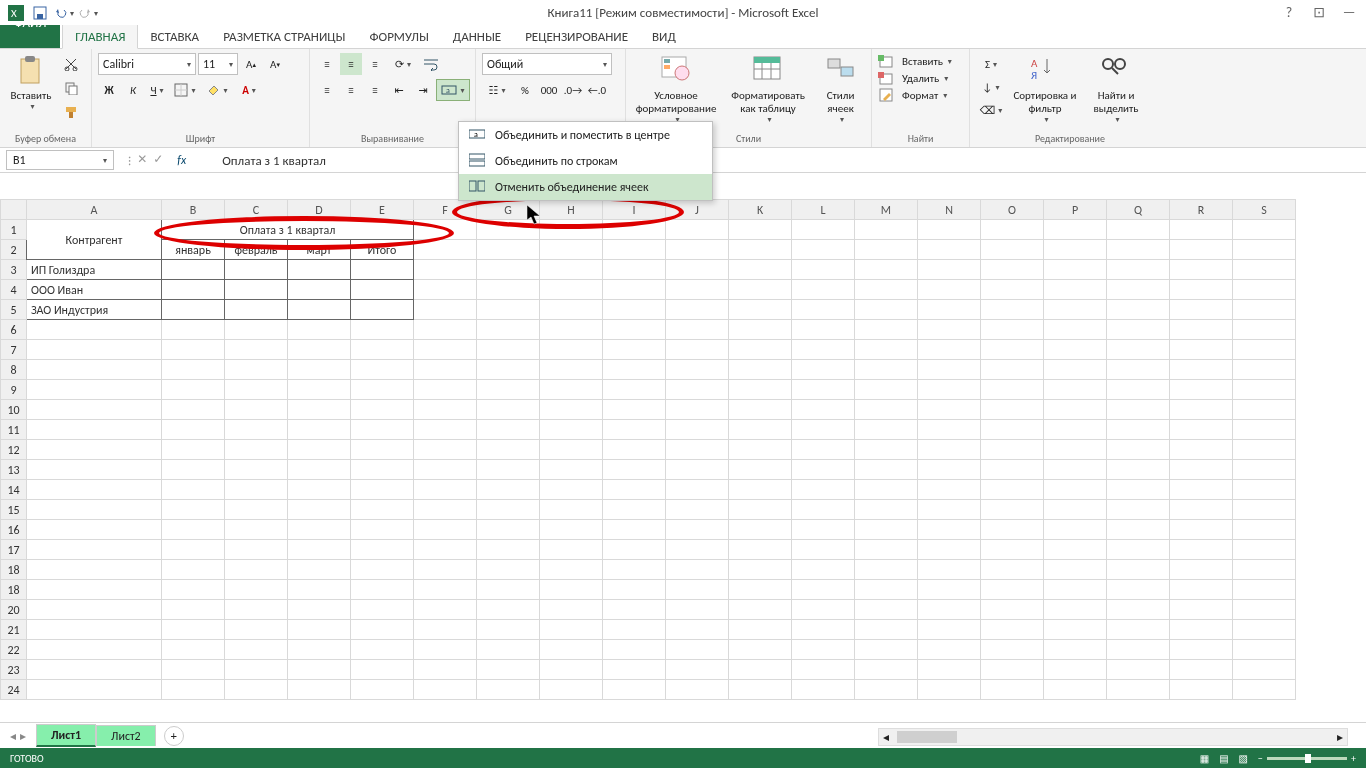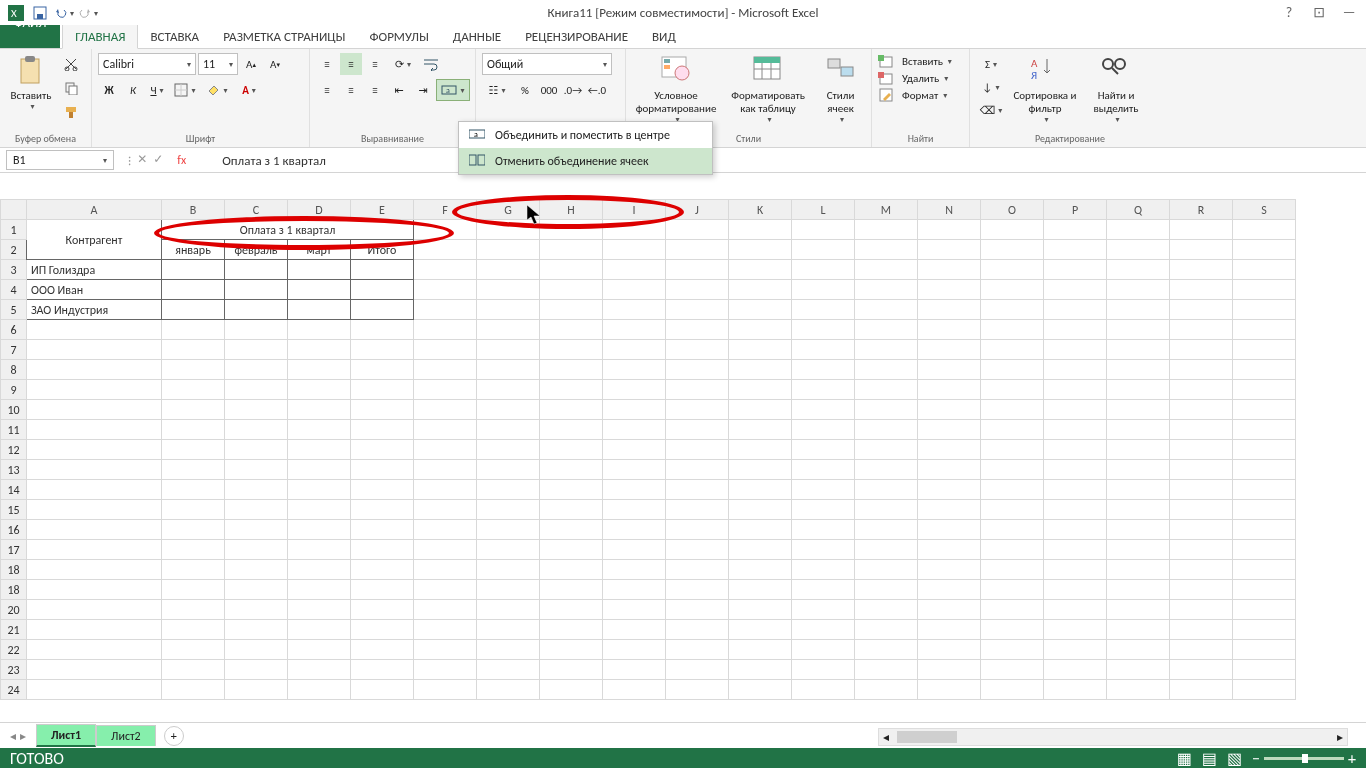--- a/index.html
+++ b/index.html
@@ -29,21 +29,21 @@
 .col { display:flex; flex-direction:column; gap:2px; }
 .row { display:flex; gap:2px; align-items:center; }
 .btn-sm { width:22px; height:22px; border:1px solid transparent; display:flex; align-items:center; justify-content:center; cursor:pointer; font-size:11px; }
 .select { border:1px solid #c0c0c0; background:#fff; height:22px; font-size:12px; padding:0 4px; display:flex; align-items:center; justify-content:space-between; cursor:pointer; }
 .caret { font-size:8px; color:#555; margin-left:3px; }
 
 
 .fbar { height:25px; border-bottom:1px solid #d4d4d4; display:flex; align-items:center; }
 .namebox { width:108px; border:1px solid #c0c0c0; height:20px; margin:0 6px; padding:0 6px; display:flex; align-items:center; justify-content:space-between; background:#fff; }
 .fbox-btns { display:flex; gap:6px; padding:0 8px; color:#999; }
-.fx { color:#ef4444; padding:0 6px; }
+.fx { font-style:italic; color:#0c4a6e; padding:0 6px; }
 .formula-text { padding-left:30px; font-size:13px; color:#333; }
 
 
 .grid-wrap { position:absolute; top:199px; left:0; right:0; bottom:26px; overflow:hidden; }
 .grid { border-collapse:collapse; }
 .grid td,.grid th { border:1px solid #d9d9d9; height:20px; font-size:12px; color:#333; }
 .colhdr th { background:#f0f0f0; color:#555; font-weight:normal; text-align:center; min-width:63px; height:20px; }
 .colhdr th.corner { min-width:26px; background:#f0f0f0; }
 .rowhdr { background:#f0f0f0; text-align:center; min-width:26px; color:#555; font-weight:normal; }
 .data-border { border:1px solid #666 !important; }
@@ -58,21 +58,21 @@
 .merge-item { display:flex; align-items:center; height:26px; padding:0 10px; gap:10px; cursor:pointer; font-size:12px; }
 .merge-item:hover,.merge-item.hl { background:#cde6cd; }
 .merge-ico { width:16px; height:16px; display:flex; }
 
 
 .sheetbar { position:absolute; bottom:20px; left:0; right:0; height:26px; background:#fff; border-top:1px solid #d4d4d4; display:flex; align-items:center; }
 .sheet-nav { display:flex; gap:4px; padding:0 10px; color:#888; }
 .sheet-tab { padding:3px 14px; border:1px solid #ccc; border-bottom:none; background:#86efac; font-size:12px; cursor:pointer; }
 .sheet-tab.active { border-bottom:2px solid #217346; font-weight:bold; }
 .add-sheet { width:20px; height:20px; border:1px solid #ccc; border-radius:50%; display:flex; align-items:center; justify-content:center; margin-left:8px; cursor:pointer; }
-.statusbar { position:absolute; bottom:0; left:0; right:0; height:20px; background:#217346; color:#fff; display:flex; align-items:center; padding:0 10px; font-size:16px; justify-content:space-between; }
+.statusbar { position:absolute; bottom:0; left:0; right:0; height:20px; background:#217346; color:#fff; display:flex; align-items:center; padding:0 10px; font-size:10px; justify-content:space-between; }
 .status-right { display:flex; align-items:center; gap:10px; }
 .zoom { display:flex; align-items:center; gap:4px; }
 .zoom-track { width:80px; height:3px; background:#bcd9bc; position:relative; }
 .zoom-thumb { position:absolute; left:38px; top:-3px; width:6px; height:9px; background:#fff; }
 
 
 .hscroll { position:absolute; right:18px; bottom:22px; width:470px; height:18px; background:#f0f0f0; border:1px solid #ddd; display:flex; align-items:center; }
 .hscroll .thumb { width:60px; height:12px; background:#cfcfcf; margin-left:4px; }
 
 
@@ -381,20 +381,29 @@
 <div class="merge-menu" style="top:121px;left:458px;">
   <div class="merge-item">
     <span class="merge-ico">
         <svg width="16" height="14">
           <rect x="0" y="3" width="16" height="8" fill="none" stroke="#356"></rect>
           <text x="5" y="10" font-size="8">a</text>
         </svg>
       </span>
     <span>Объединить и поместить в центре</span>
   </div>
+  <div class="merge-item">
+    <span class="merge-ico">
+        <svg width="16" height="14">
+          <rect x="0" y="1" width="16" height="5" fill="none" stroke="#356"></rect>
+          <rect x="0" y="8" width="16" height="5" fill="none" stroke="#356"></rect>
+        </svg>
+      </span>
+    <span>Объединить по строкам</span>
+  </div>
   <div class="merge-item hl">
     <span class="merge-ico">
         <svg width="16" height="14">
           <rect x="0" y="2" width="7" height="10" fill="none" stroke="#356"></rect>
           <rect x="9" y="2" width="7" height="10" fill="none" stroke="#356"></rect>
         </svg>
       </span>
     <span>Отменить объединение ячеек</span>
   </div>
 </div>

